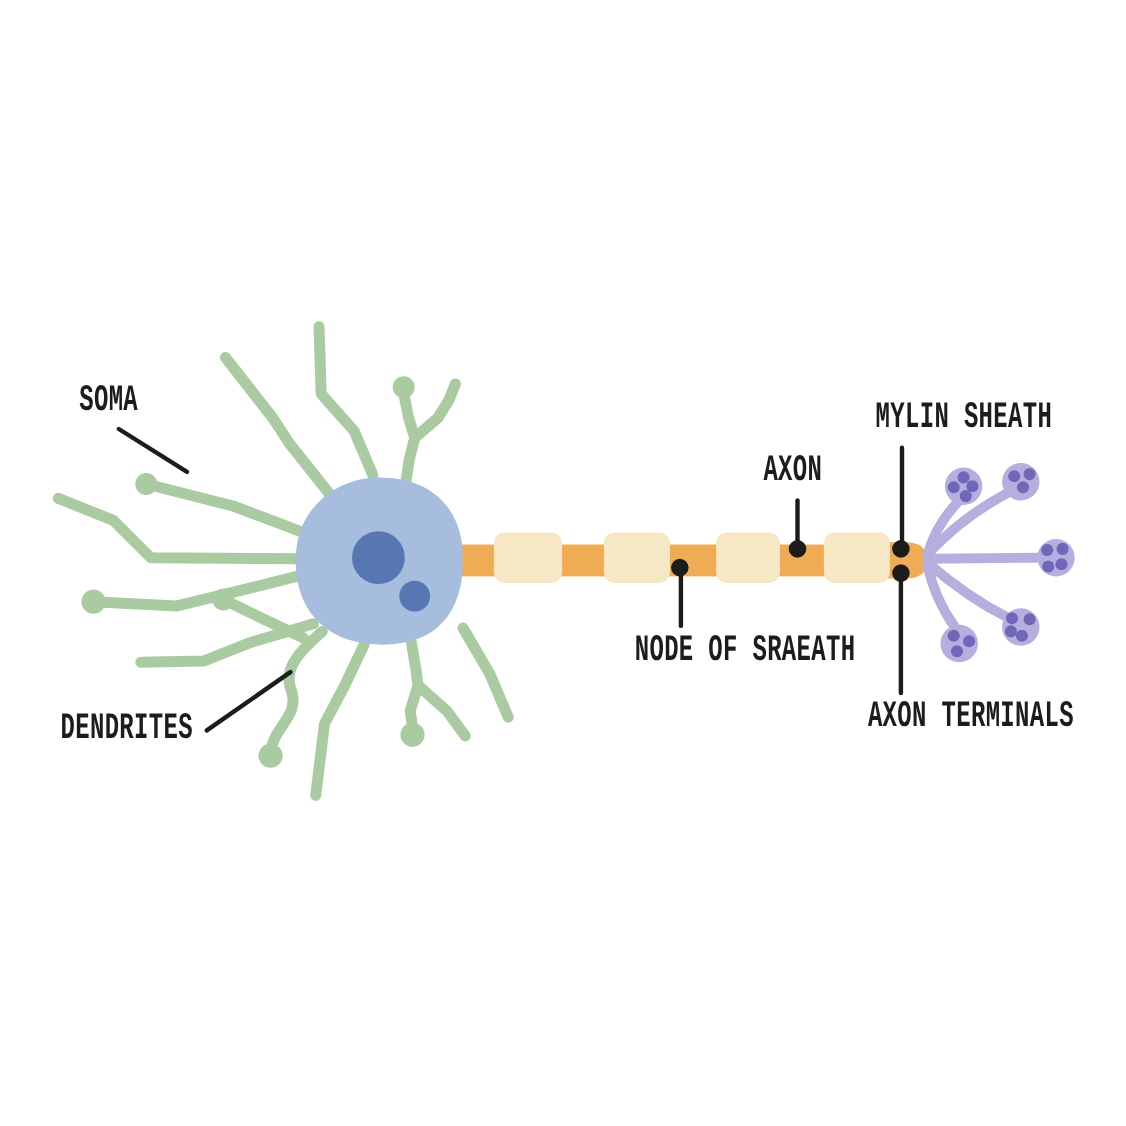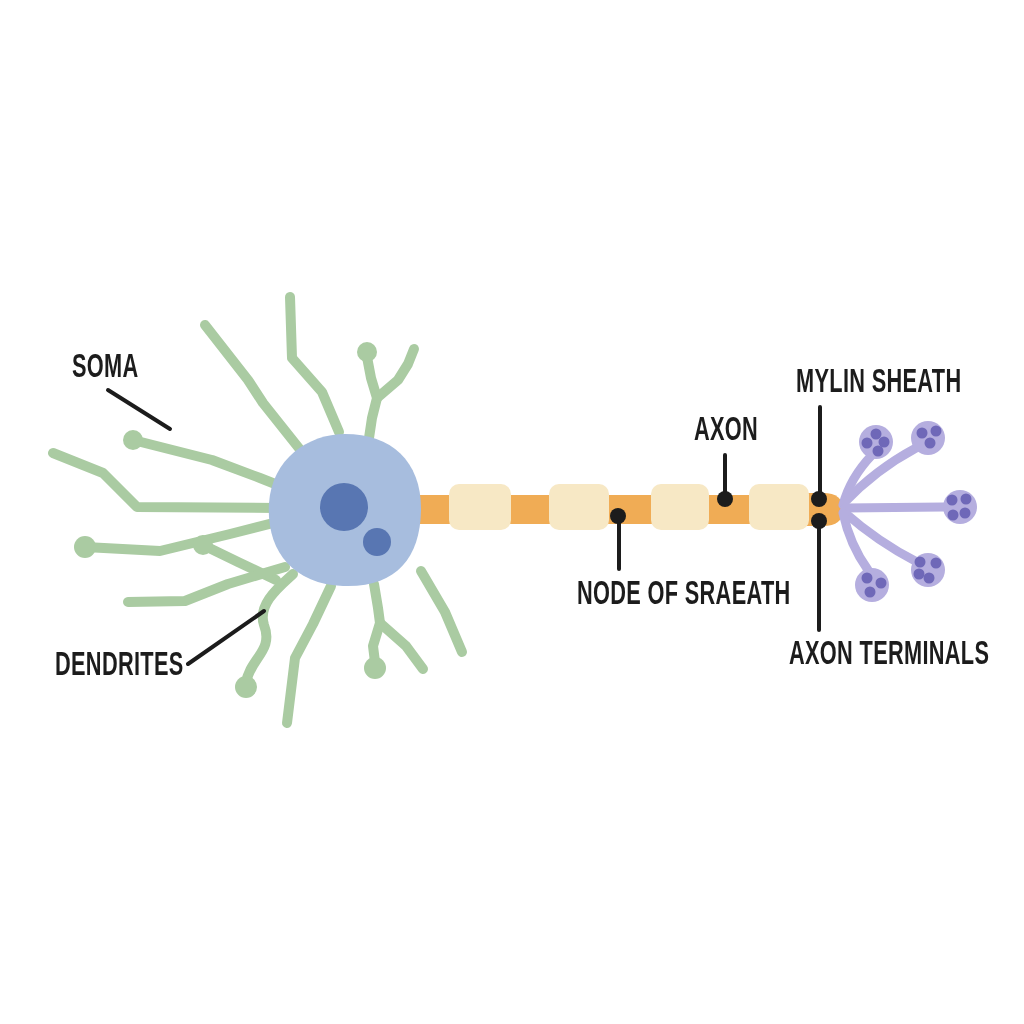--- a/index.html
+++ b/index.html
@@ -1,21 +1,21 @@
 <!DOCTYPE html>
 <html style="--c-background: #ffffff; --c-soma: #a7bdde; --c-nucleus: #5876b2; --c-dendrite: #aacba2; --c-axon: #f0ac55; --c-myelin: #f7e8c5; --c-terminal: #b5aedf; --c-vesicle: #6f68b8; --c-annotation: #1c1c1c;"><head>
 <meta charset="utf-8">
 <style>
   html,body{margin:0;padding:0;background:#fff;}
   .stage{
     position:relative;
     width:1024px;height:803px;
     background:var(--c-background,#ffffff);
     overflow:hidden;
-    font-family:Liberation Sans, sans-serif;
+    font-family:Liberation Mono, monospace;
   }
   .diagram-svg{position:absolute;left:0;top:0;width:1024px;height:1024px;}
 
   
   .dendrite{fill:none;stroke:var(--c-dendrite,#aacba2);stroke-width:10;stroke-linecap:round;stroke-linejoin:round;}
   .dendrite-bulb{fill:var(--c-dendrite,#aacba2);}
   .soma{fill:var(--c-soma,#a7bdde);}
   .nucleus{fill:var(--c-nucleus,#5876b2);}
   .axon{fill:var(--c-axon,#f0ac55);}
   .myelin{fill:var(--c-myelin,#f7e8c5);}

